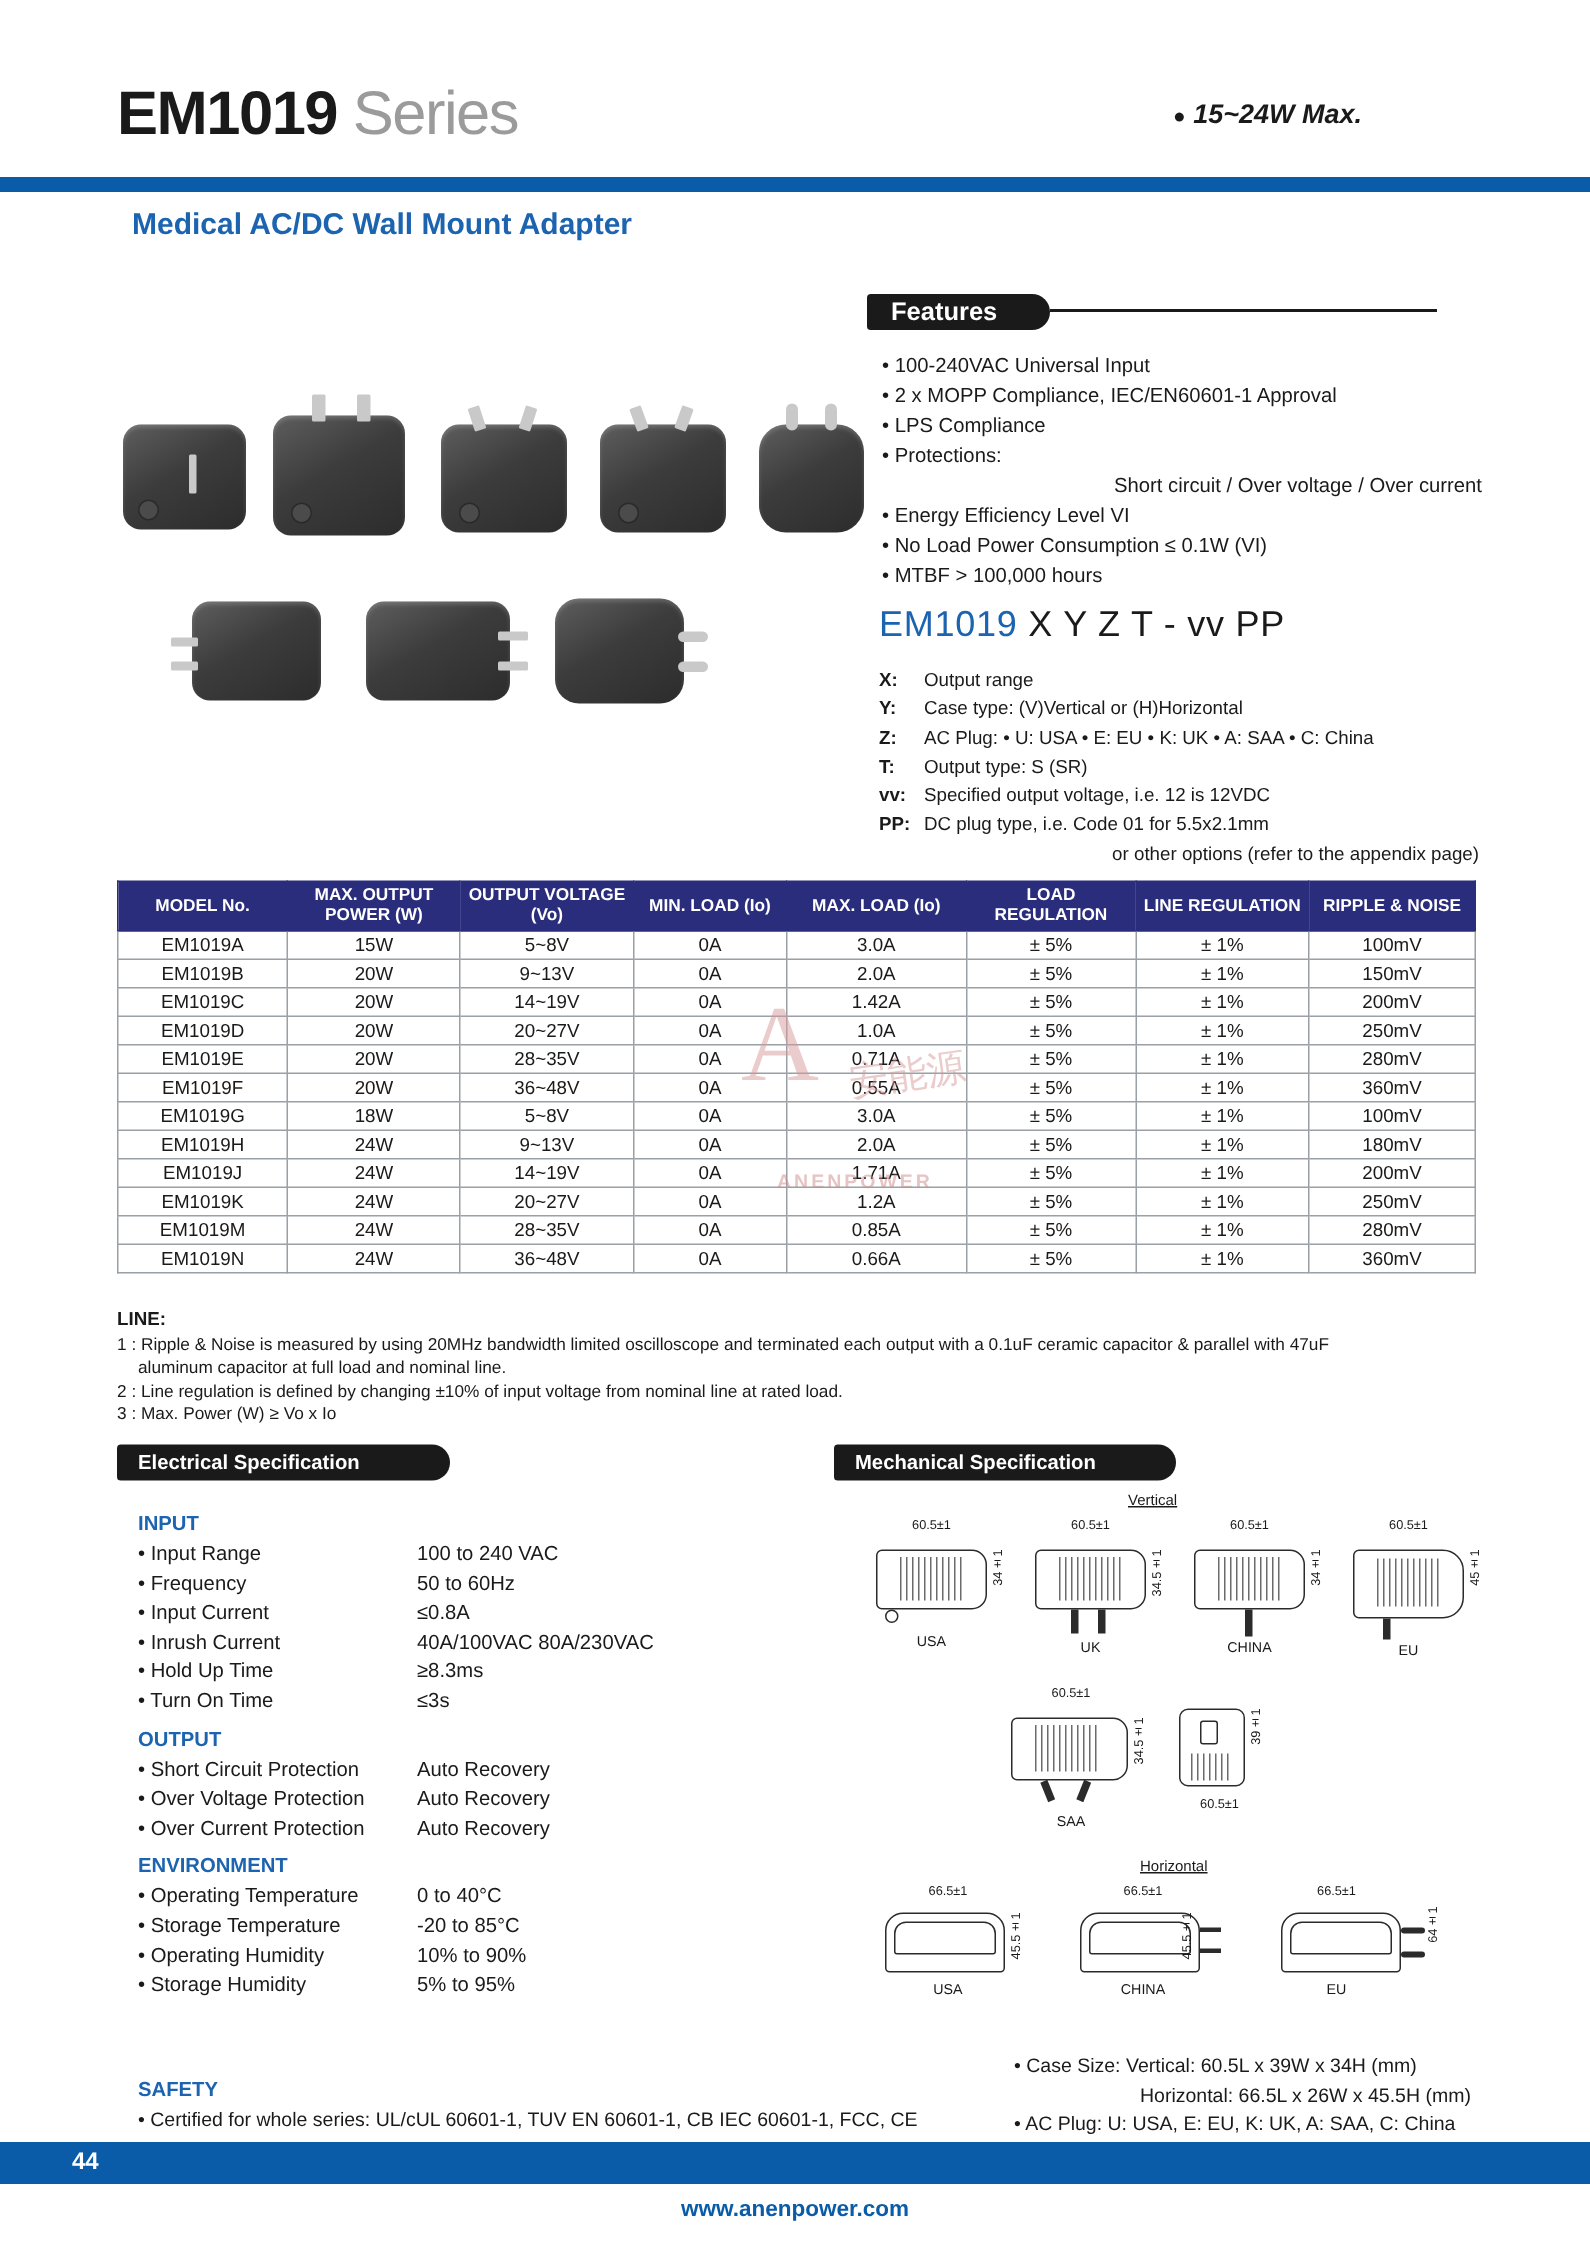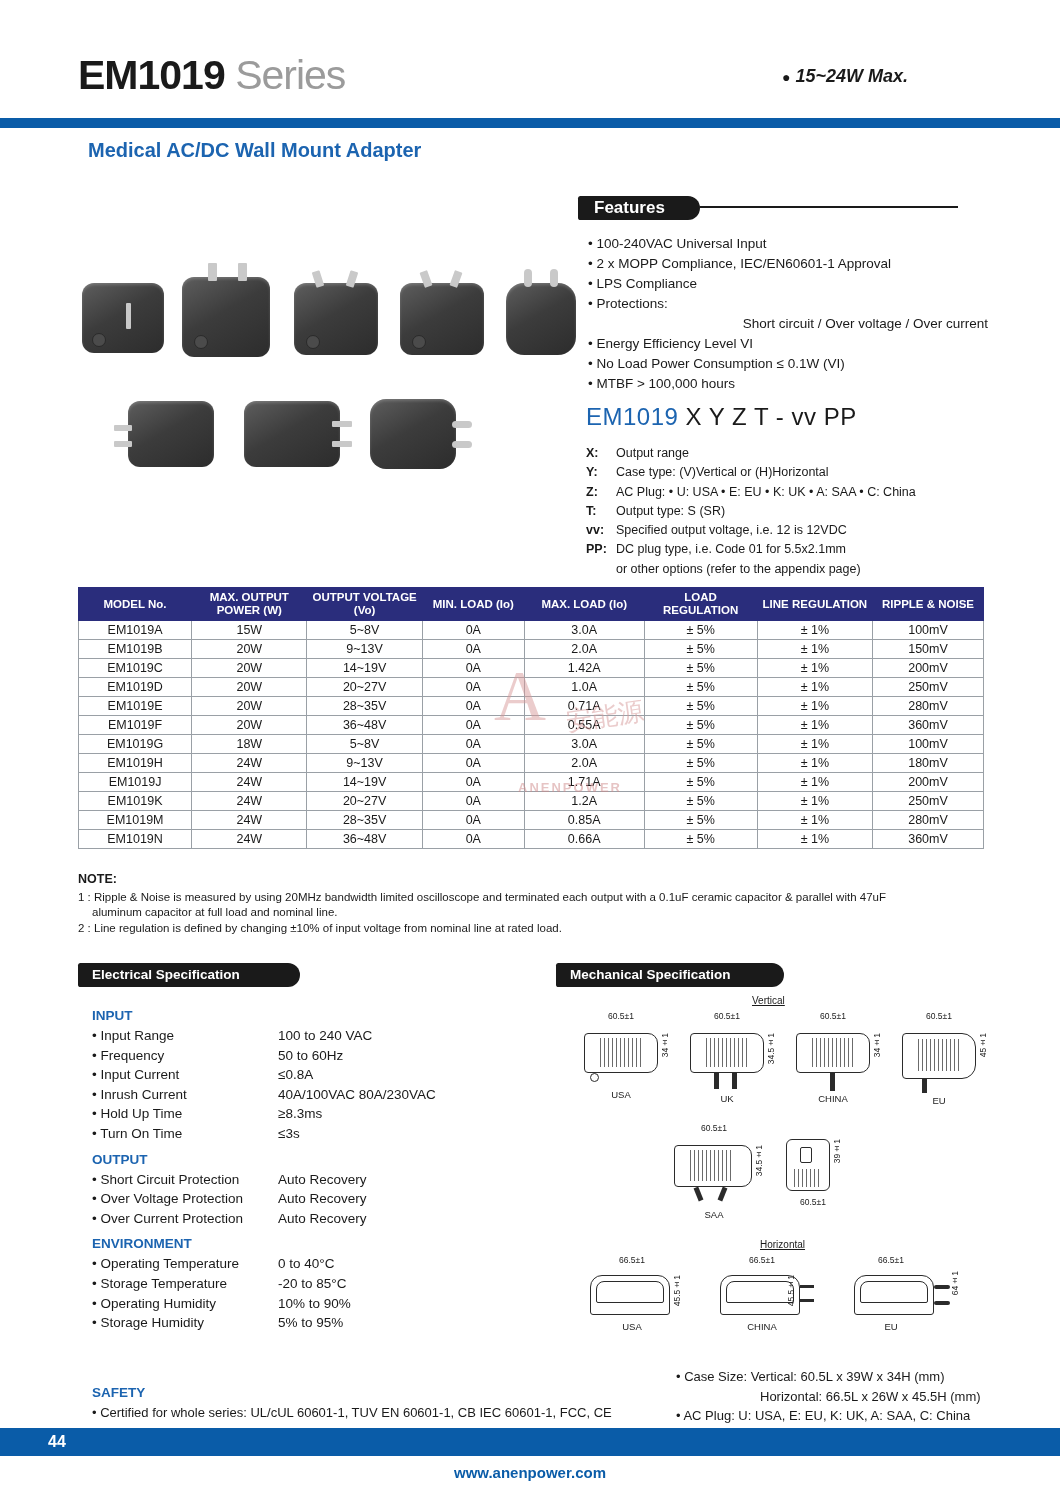--- a/index.html
+++ b/index.html
@@ -78,21 +78,21 @@
     font-size: 24px; font-weight: normal; color: #1c64b0; letter-spacing: .5px;
   }
   .code-line .k { color: #1a1a1a; }
   .code-defs {
     position: absolute; left: 586px; top: 444px; width: 400px;
     font-size: 12.5px; line-height: 19.3px;
   }
   .code-defs .row { display: flex; }
   .code-defs .key { width: 30px; font-weight: bold; }
   .code-defs .val { flex: 1; }
-  .code-defs .cont { padding-left: 30px; }
+  .code-defs .cont { padding-left: 30px; text-align: right; }
 
   
   .tbl-wrap { position: absolute; left: 78px; top: 587px; width: 906px; }
   table.spec { border-collapse: collapse; width: 906px; font-size: 12.5px; }
   table.spec th {
     background: #2a2d7c; color: #fff; font-size: 11.5px; font-weight: bold;
     border: 1px solid #2a2d7c; padding: 3px 2px; line-height: 13px; text-align: center;
   }
   table.spec td {
     border: 1px solid #9aa0a6; text-align: center; padding: 1px 2px; height: 19px;
@@ -431,24 +431,25 @@
     </table>
   </div>
 
   <div class="watermark">
     <div class="wmglyph">A</div>
     <div class="wmcn">安能源</div>
     <div class="wmtext">ANENPOWER</div>
   </div>
 
   <div class="notes">
-    <div class="hdr">NOTE:</div>
+    <div class="hdr">LINE:</div>
     <div>1 : Ripple &amp; Noise is measured by using 20MHz bandwidth limited oscilloscope and terminated each output with a 0.1uF ceramic capacitor &amp; parallel with 47uF</div>
     <div class="ind">aluminum capacitor at full load and nominal line.</div>
     <div>2 : Line regulation is defined by changing ±10% of input voltage from nominal line at rated load.</div>
+    <div>3 : Max. Power (W) ≥ Vo x Io</div>
   </div>
 
   <div class="sec-tab" id="tab-elec">Electrical Specification</div>
   <div class="sec-tab" id="tab-mech">Mechanical Specification</div>
 
   <div class="elec">
     <div class="grp-title">INPUT</div>
     <div class="r">
         <div class="lbl">• Input Range</div>
         <div class="val">100 to 240 VAC</div>

